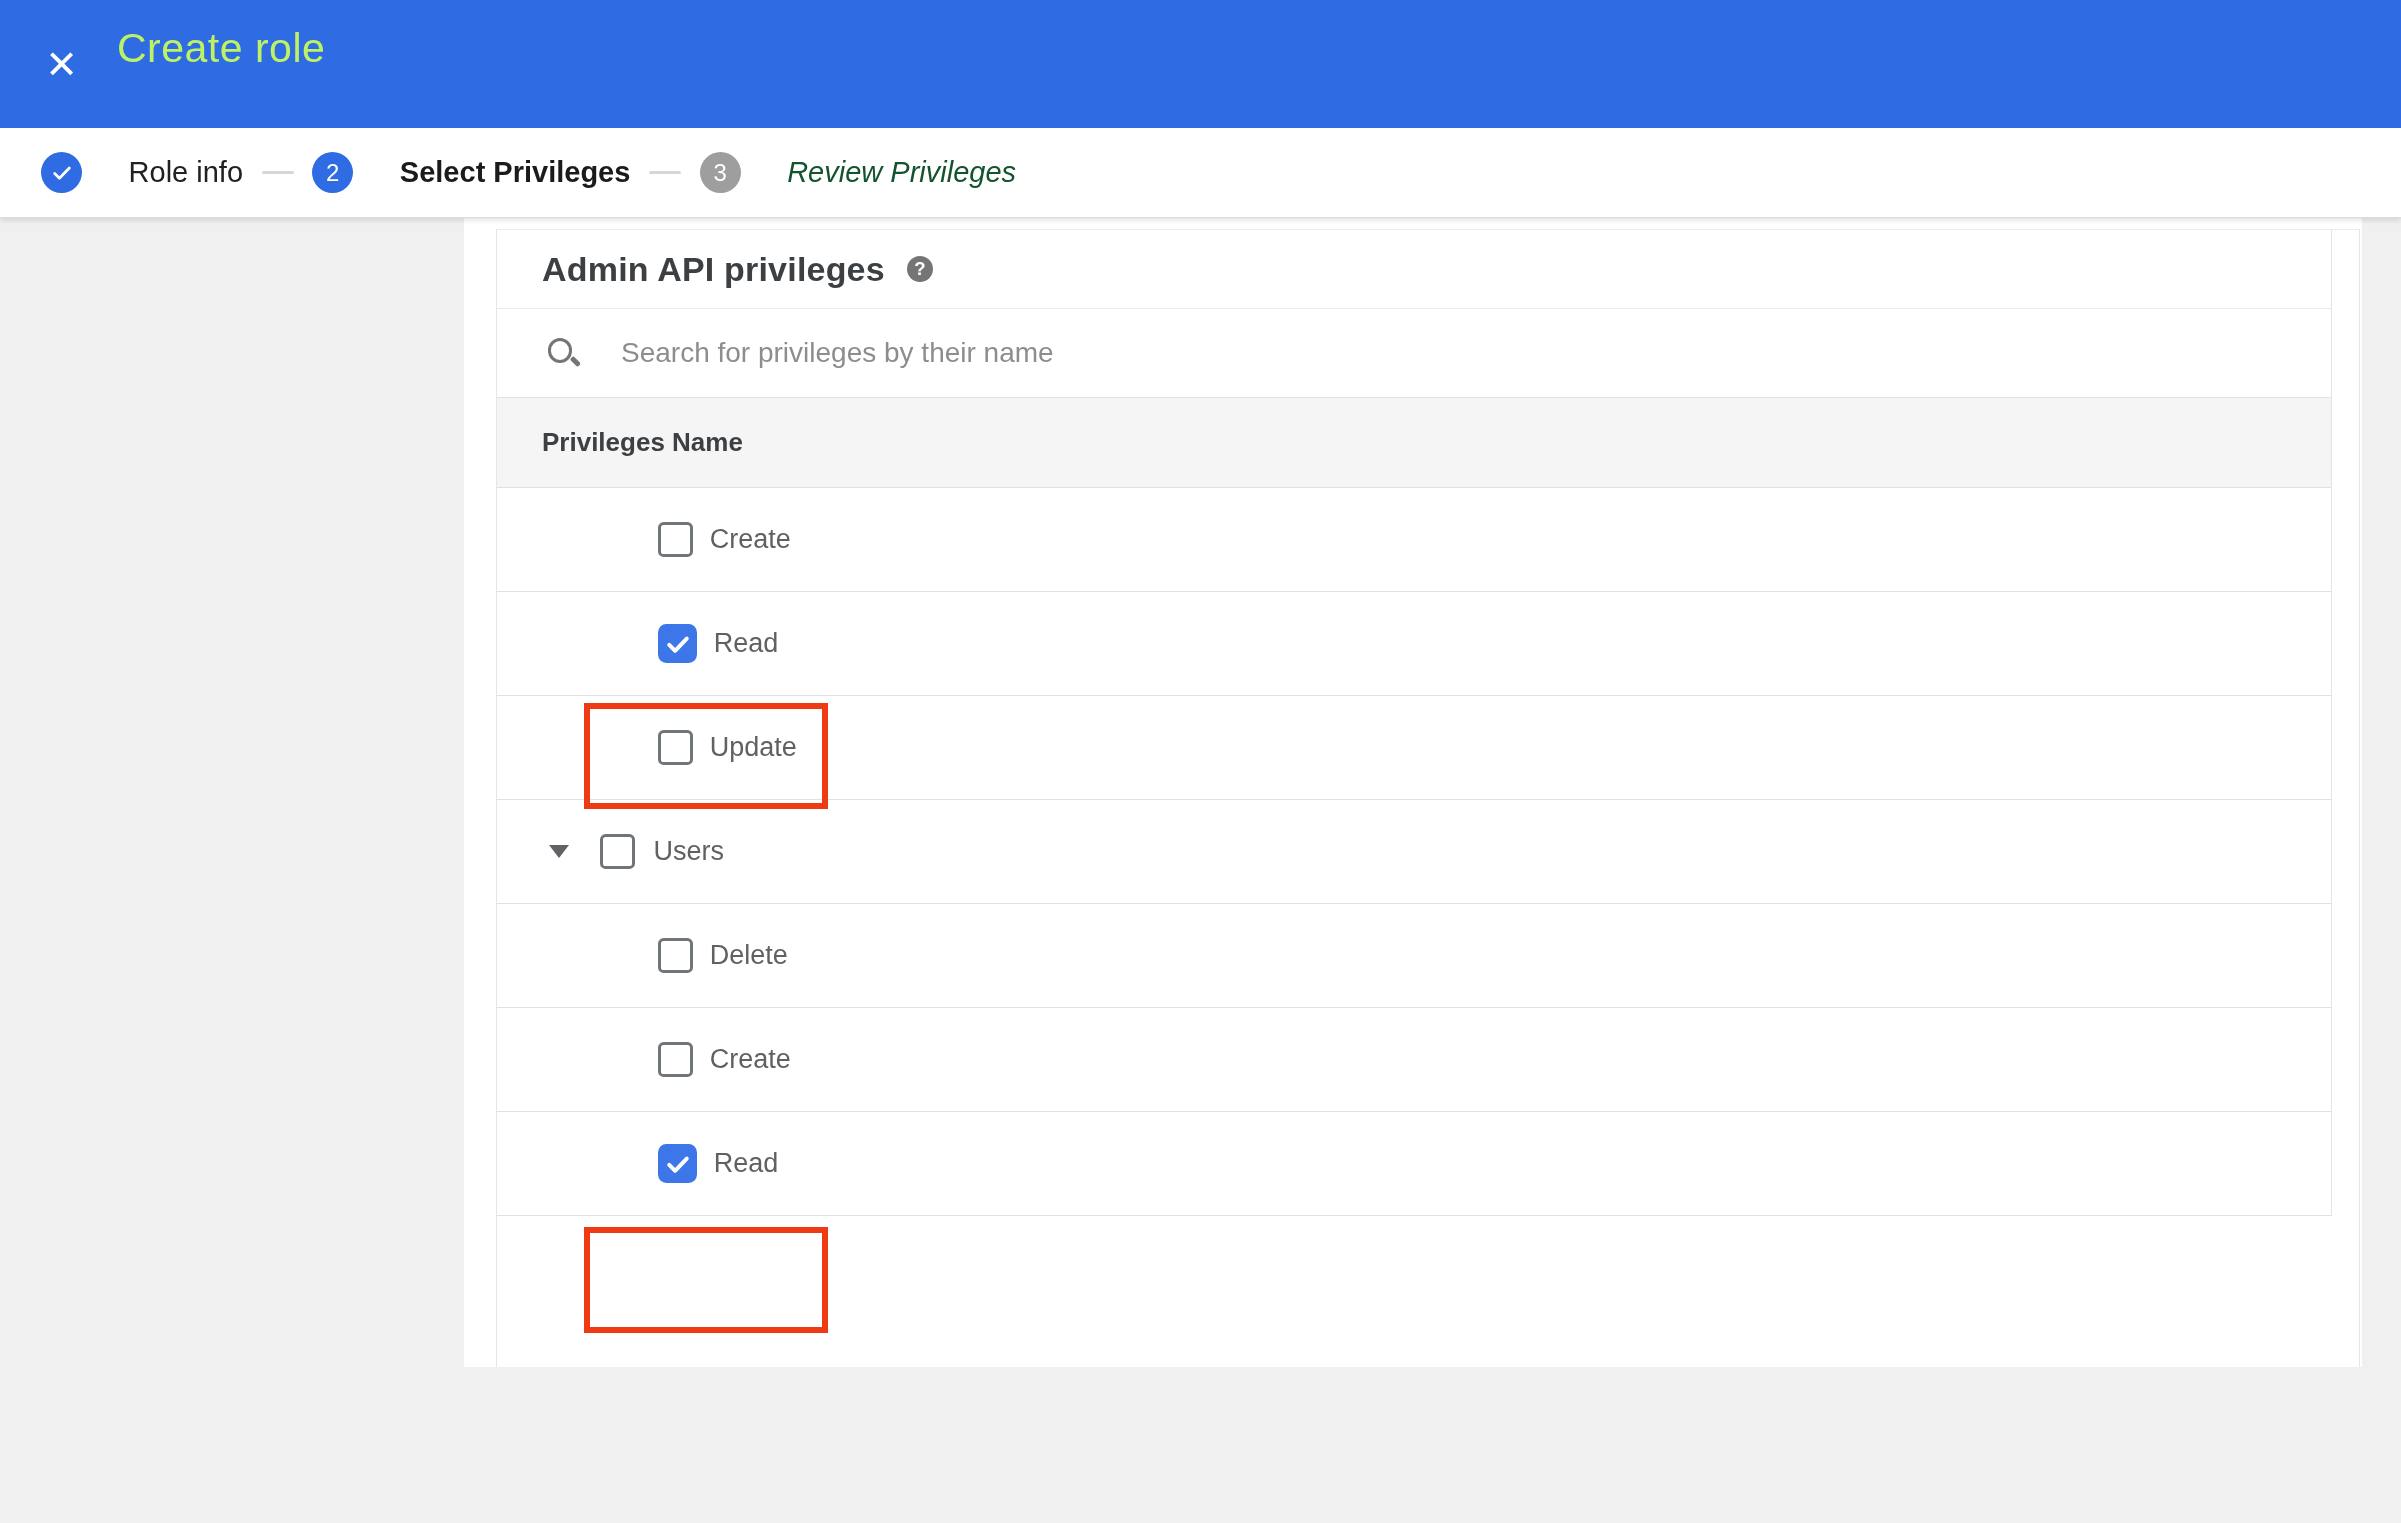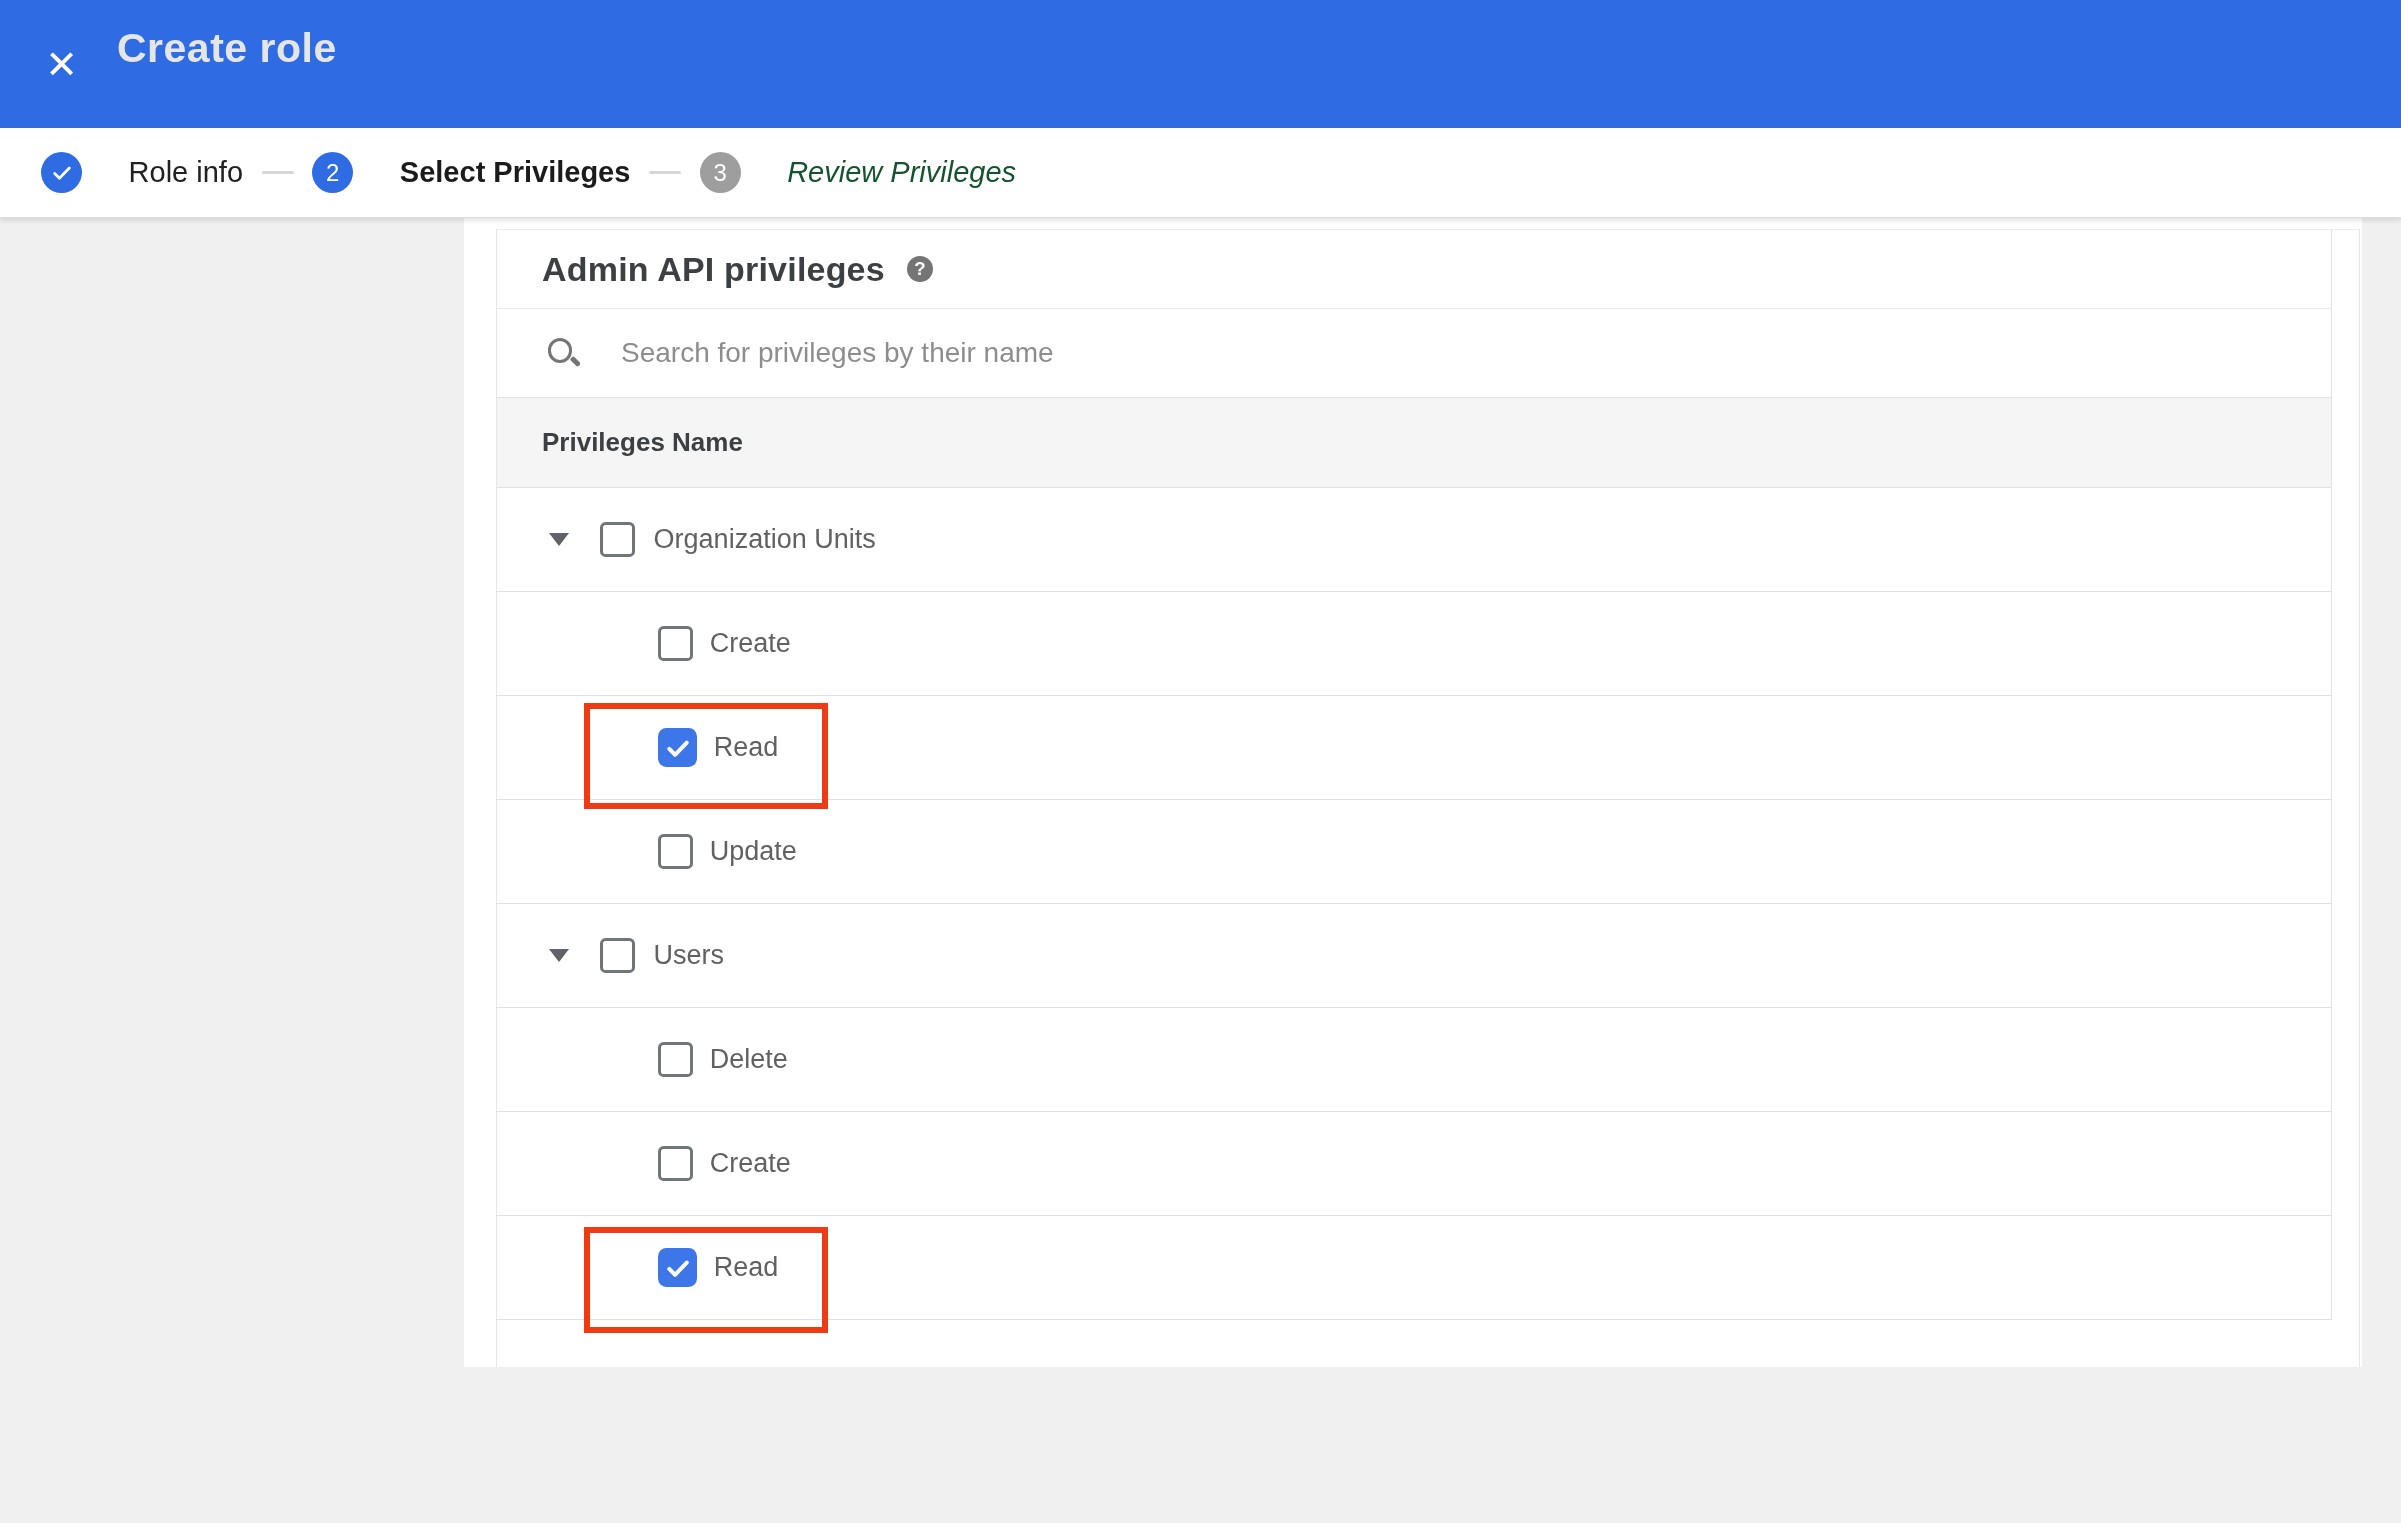--- a/index.html
+++ b/index.html
@@ -13,21 +13,21 @@
     position:absolute;left:0;top:0;width:2401px;height:128px;
     background:#2f6be2;display:flex;align-items:center;
   }
   .close-x{
     position:absolute;left:41px;top:0;height:128px;width:41px;
     display:flex;align-items:center;justify-content:center;
     color:#ffffff;font-size:39px;font-weight:400;cursor:pointer;line-height:1;
   }
   .topbar-title{
     position:absolute;left:117px;top:0;height:97px;display:flex;align-items:center;
-    color:#e5e5e5;font-size:41px;font-weight:700;letter-spacing:0.5px;
+    color:#bef264;font-size:41px;font-weight:400;letter-spacing:0.5px;
   }
   
   .stepper{
     position:absolute;left:0;top:128px;width:2401px;height:90px;background:#ffffff;
     display:flex;align-items:center;padding-left:41px;box-sizing:border-box;
     border-bottom:0.9px solid #dcdcdc;
     box-shadow:0 2.8px 4.6px rgba(0,0,0,0.10);
     z-index:5;
   }
   .step{display:flex;align-items:center;gap:28px;}
@@ -159,25 +159,20 @@
       <div class="search-row">
         <span class="search-icon"></span>
         <input class="search-input" type="text" placeholder="Search for privileges by their name" style="">
       </div>
 
       <div class="thead">
         <span class="thead-label">Privileges Name</span>
       </div>
 
       <div id="rows-container">
-          <div class="row row-parent">
-            <span class="triangle"></span>
-            <span class="checkbox"></span>
-            <span class="row-label">Organization Units</span>
-          </div>
           <div class="row row-child">
             <span class="checkbox"></span>
             <span class="row-label">Create</span>
           </div>
           <div class="row row-child">
             <span class="checkbox checked">
               <svg viewBox="0 0 24 24">
                 <path d="M4.5 12.8l5 5 10-10.5" fill="none" stroke="#ffffff" stroke-width="3.4" stroke-linecap="round" stroke-linejoin="round"></path>
               </svg>
             </span>

